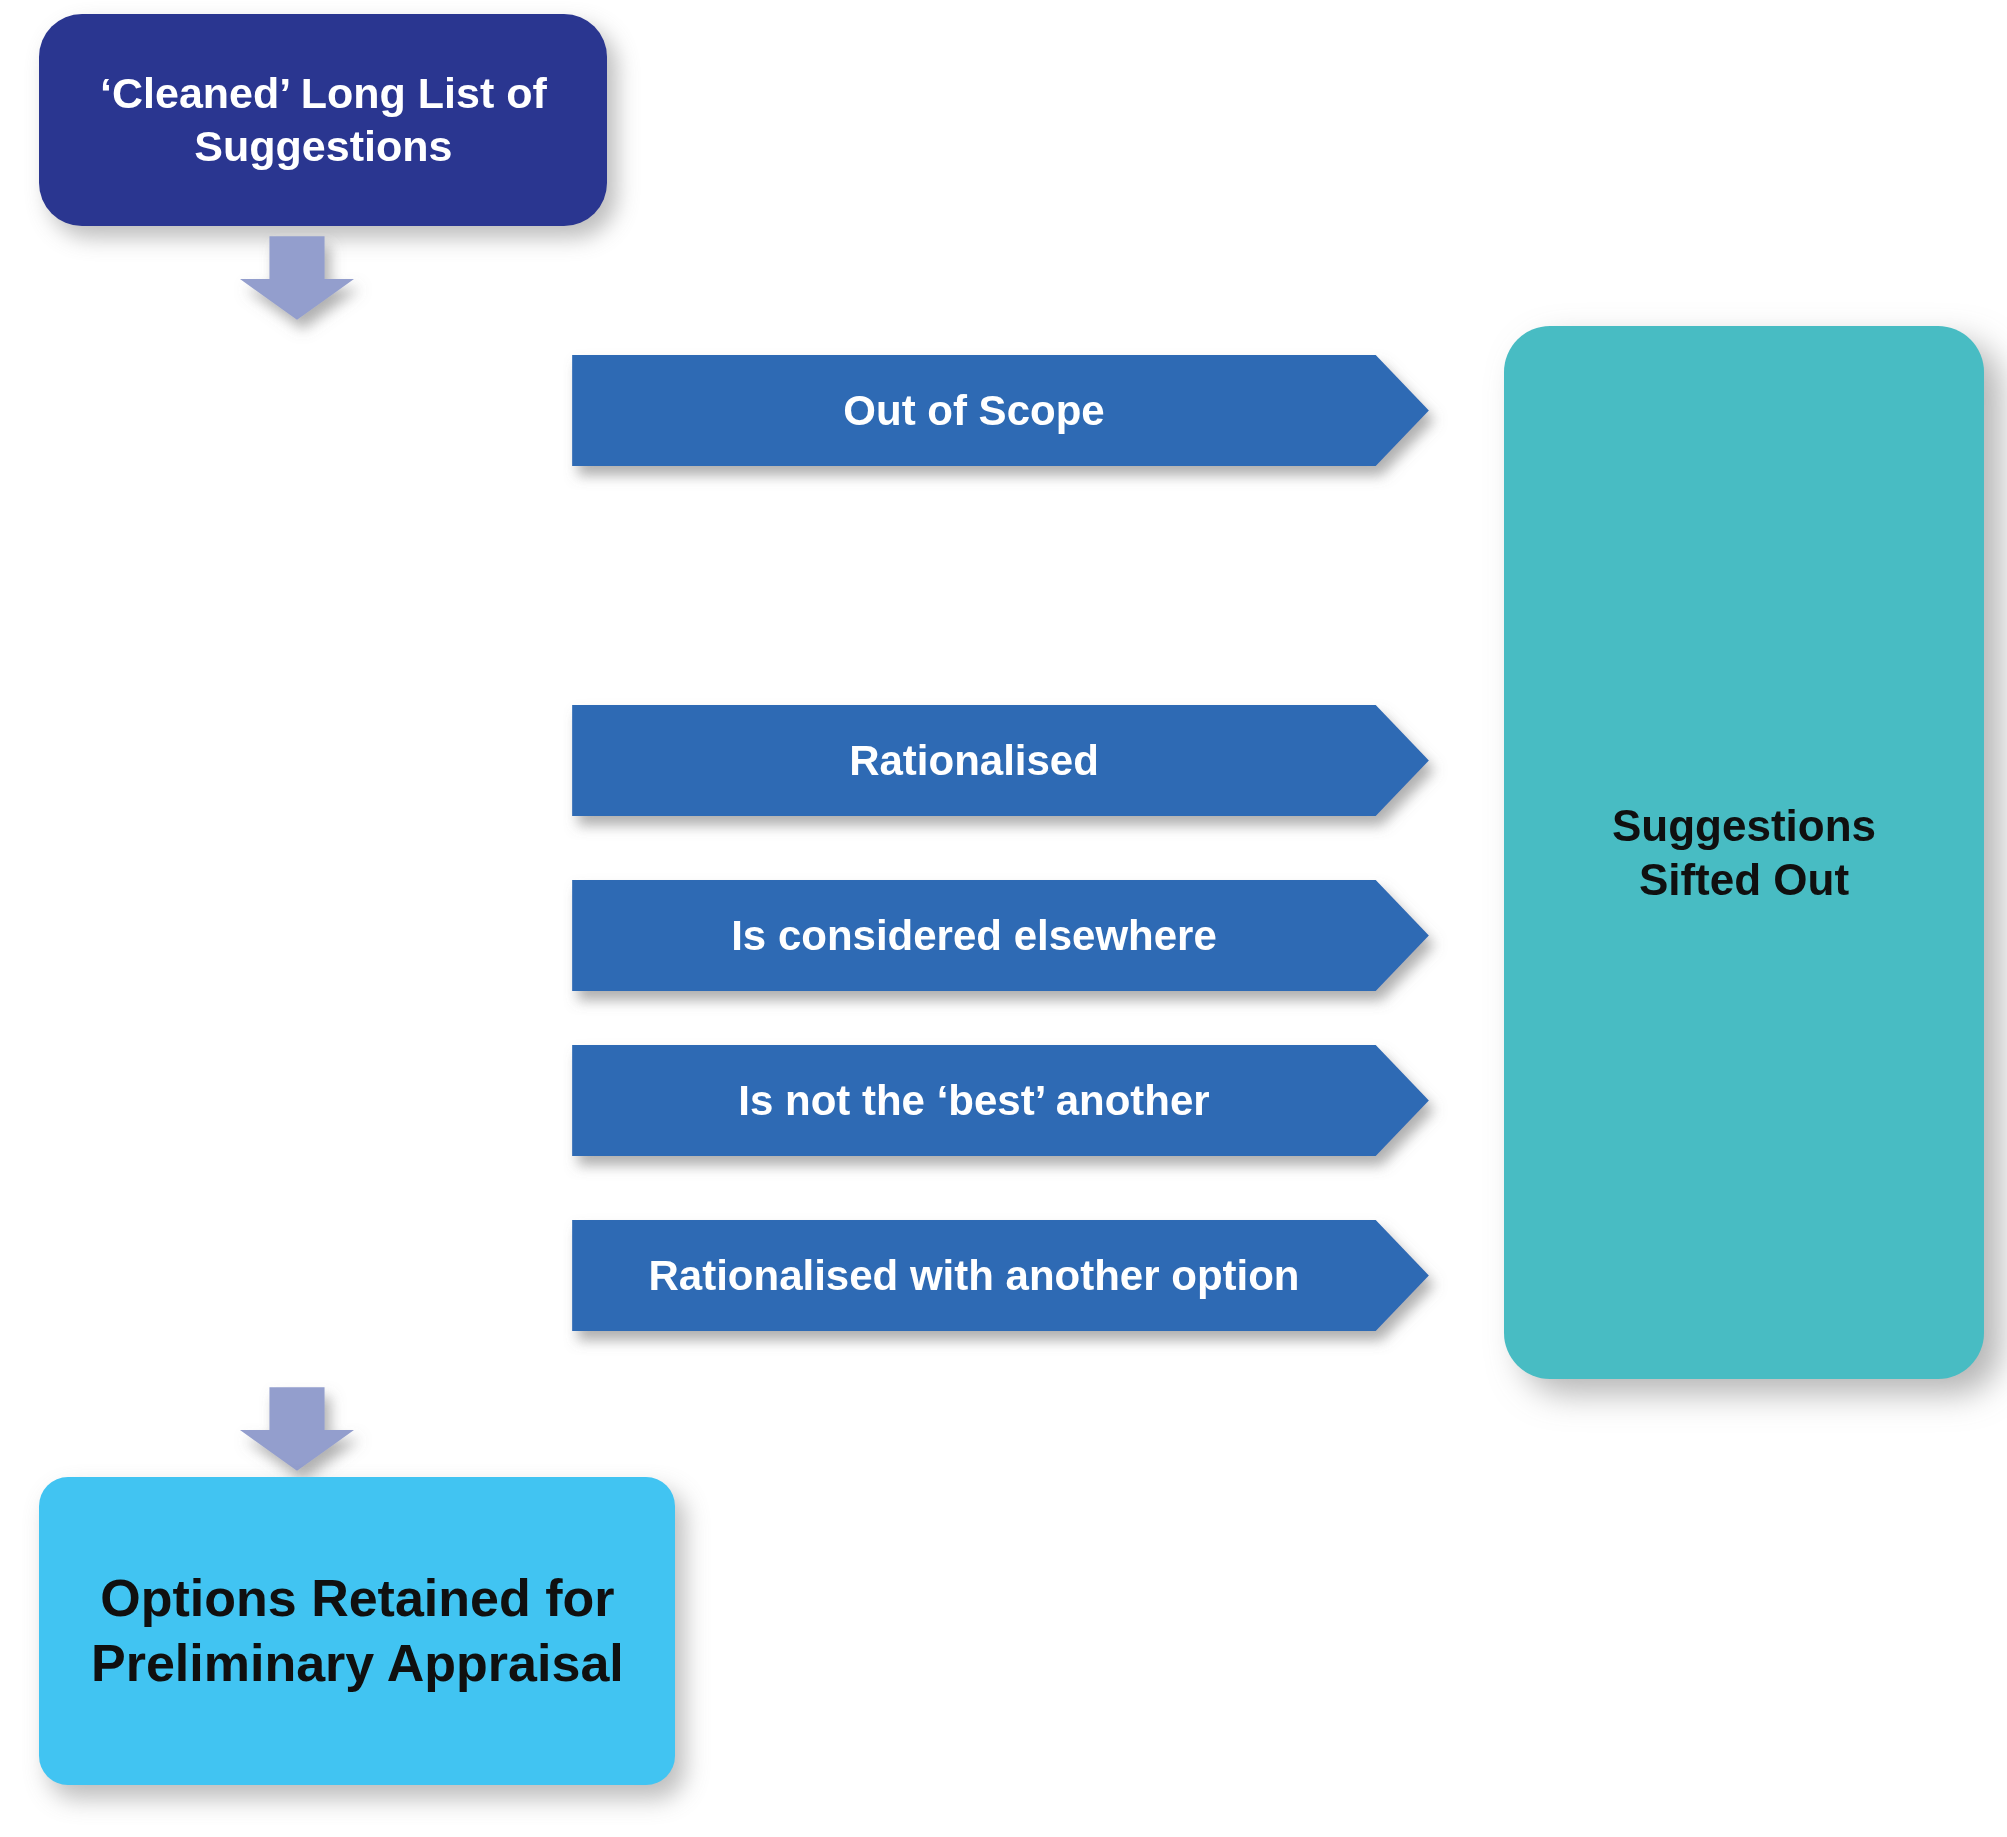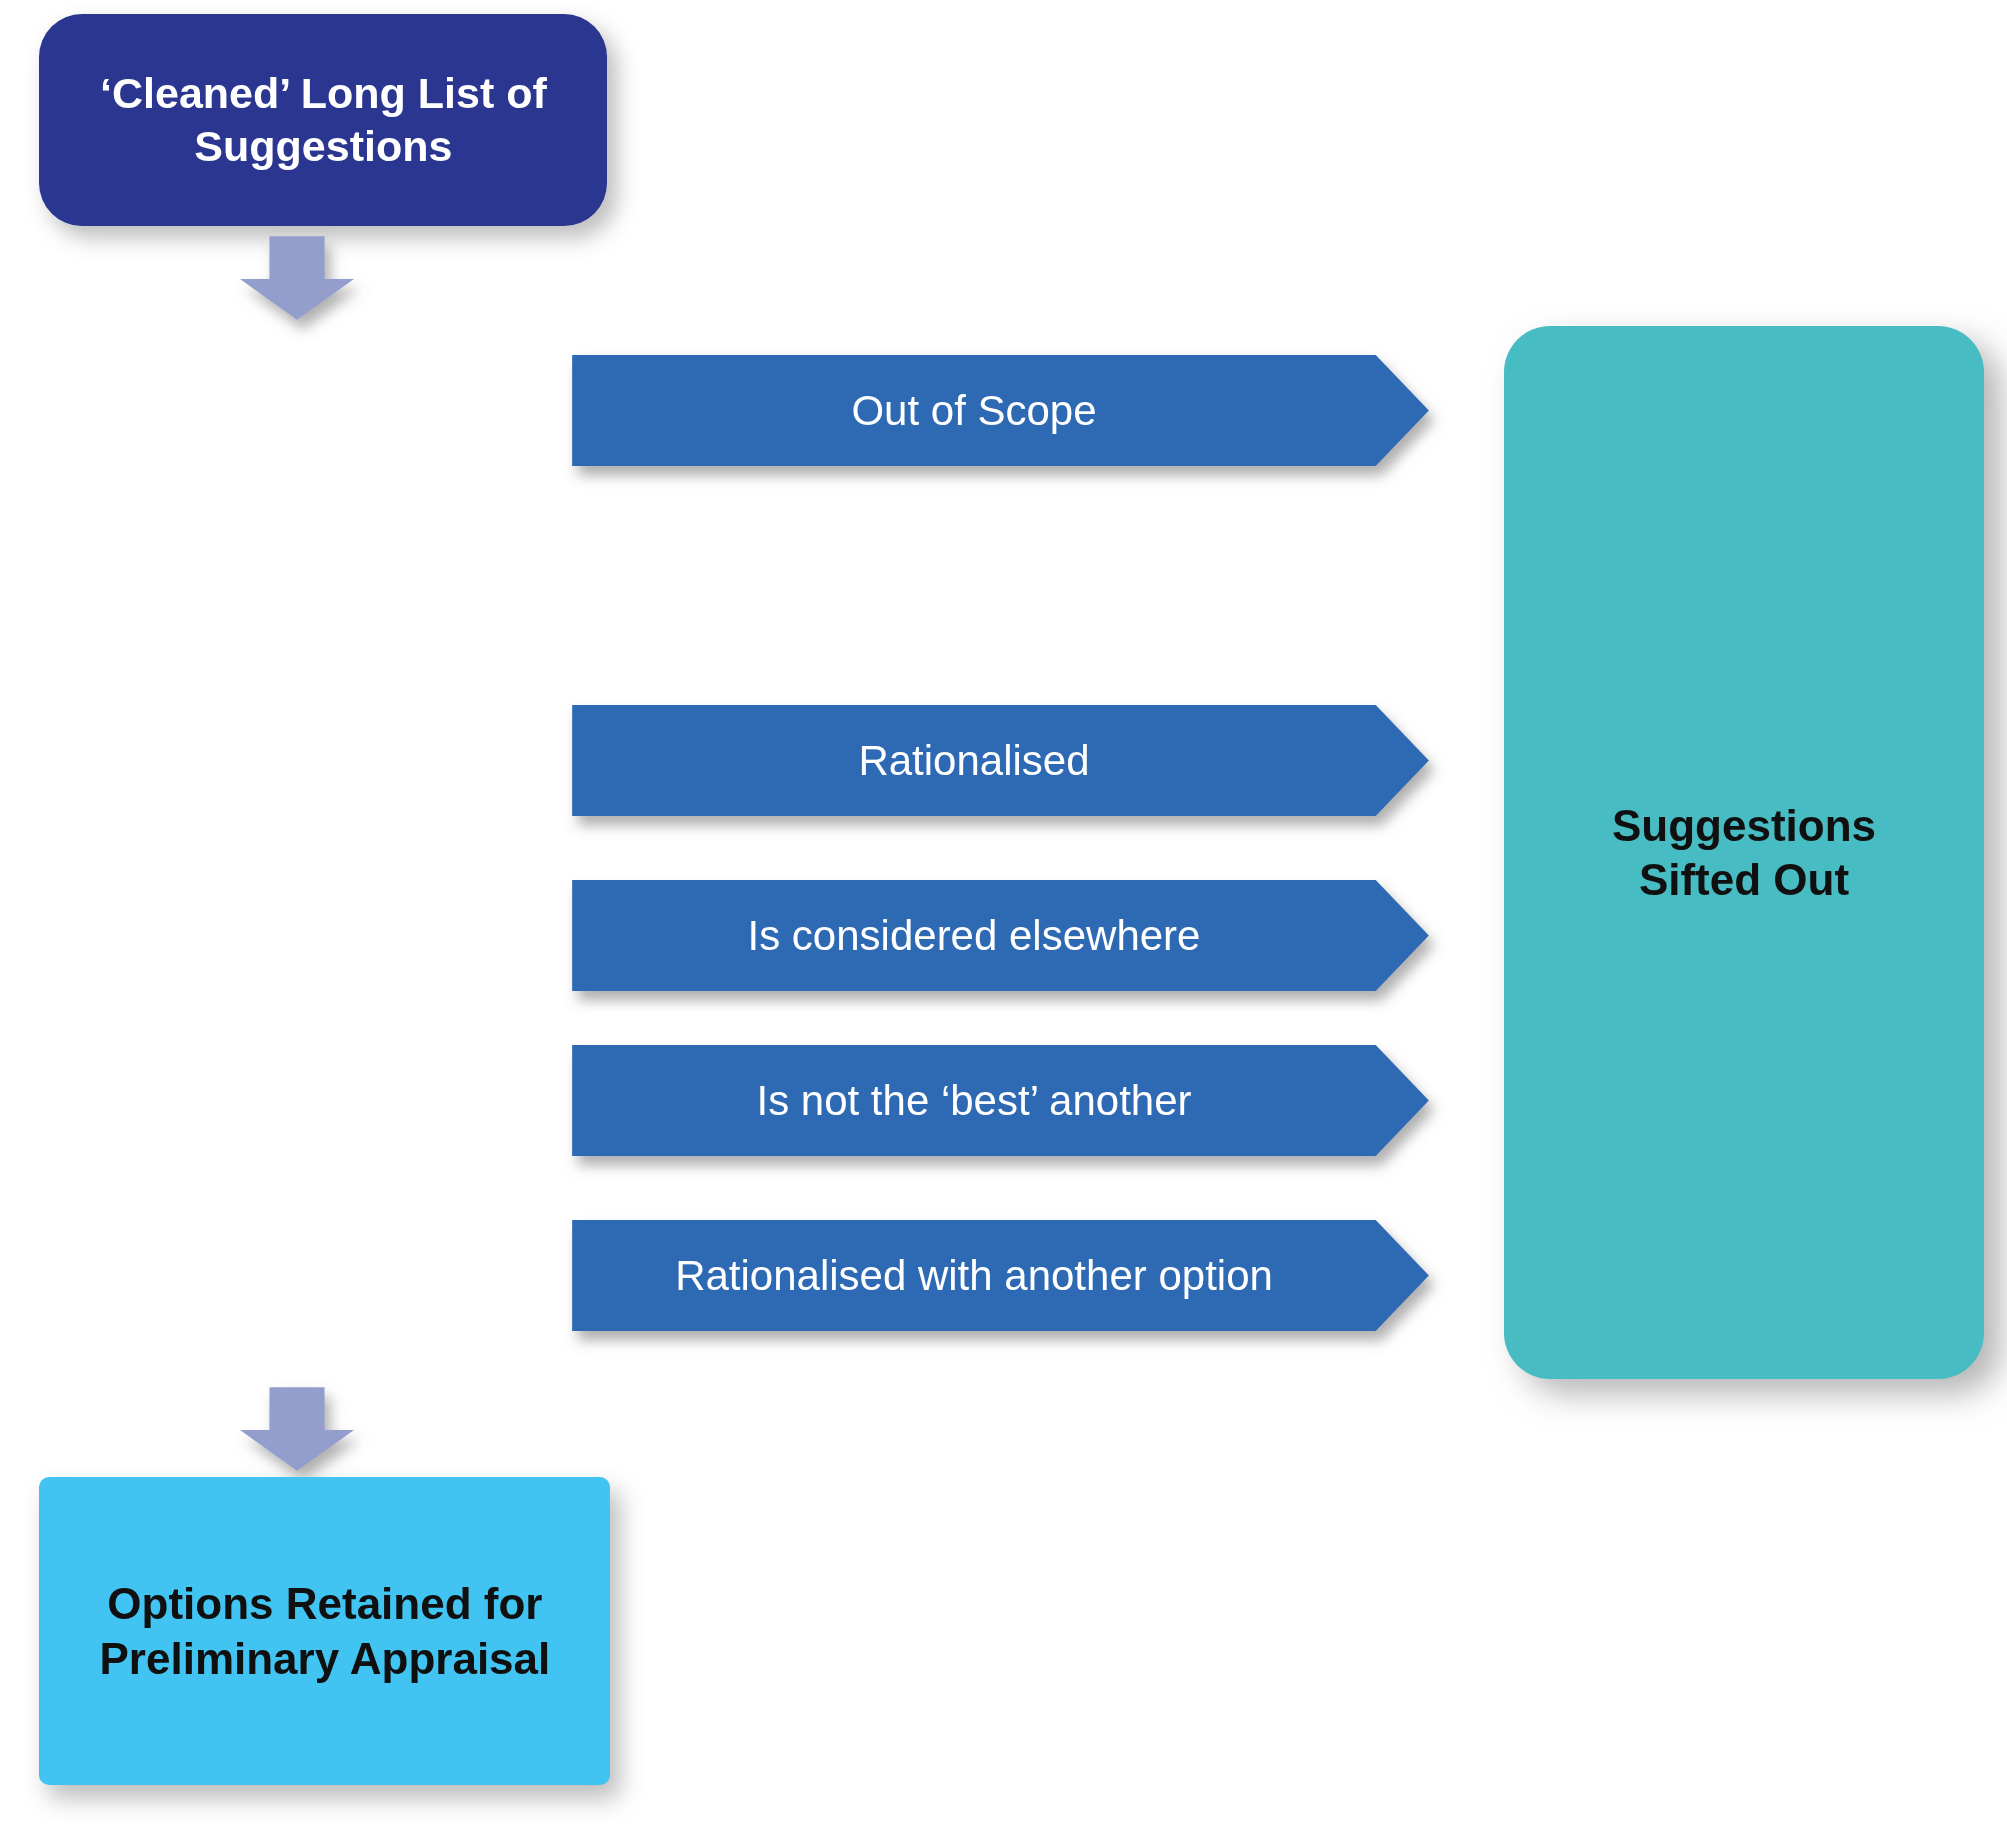--- a/index.html
+++ b/index.html
@@ -44,47 +44,47 @@
     left: 1477px; top: 326px; width: 480px; height: 1053px;
     background: var(--teal);
     color: #101010;
     border-radius: 46px;
     box-shadow: 17px 15px 32px rgba(110,110,110,0.5);
     font-size: 44px;
     line-height: 1.22;
   }
 
   #retained-box {
-    left: 12.4px; top: 1477px; width: 571px; height: 308px;
+    left: 12.4px; top: 1477px; width: 636px; height: 308px;
     background: var(--lightblue);
     color: #101010;
-    border-radius: 10px;
+    border-radius: 29px;
     box-shadow: 9.5px 13.3px 23px rgba(110,110,110,0.45);
-    font-size: 44px;
+    font-size: 52px;
     line-height: 1.25;
   }
 
   .r-arrow {
     position: absolute;
     left: 571px;
     width: 859px;
     height: 111px;
     z-index: 1;
   }
   .r-arrow svg { position: absolute; inset: 0; overflow: visible; }
   .r-arrow polygon { fill: var(--arrowblue); }
   .r-arrow .lbl {
     position: absolute;
     left: 0; top: 0;
     width: 806px; height: 111px;
     display: flex;
     align-items: center;
     justify-content: center;
     color: #ffffff;
-    font-weight: normal;
+    font-weight: bold;
     font-size: 42px;
     text-align: center;
   }
 
   .d-arrow { position: absolute; width: 114px; height: 84px; }
   .d-arrow svg { overflow: visible; display: block; }
   .d-arrow polygon { fill: var(--lavender); }
   #down-arrow-top    { left: 240px; top: 236px; }
   #down-arrow-bottom { left: 240px; top: 1387px; }
 

